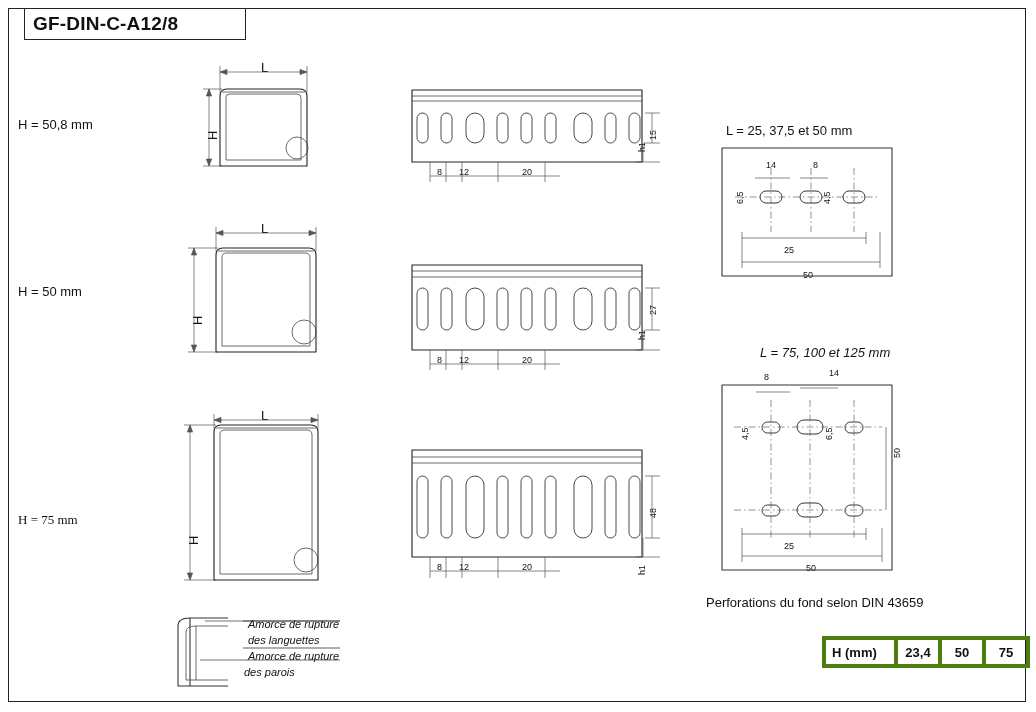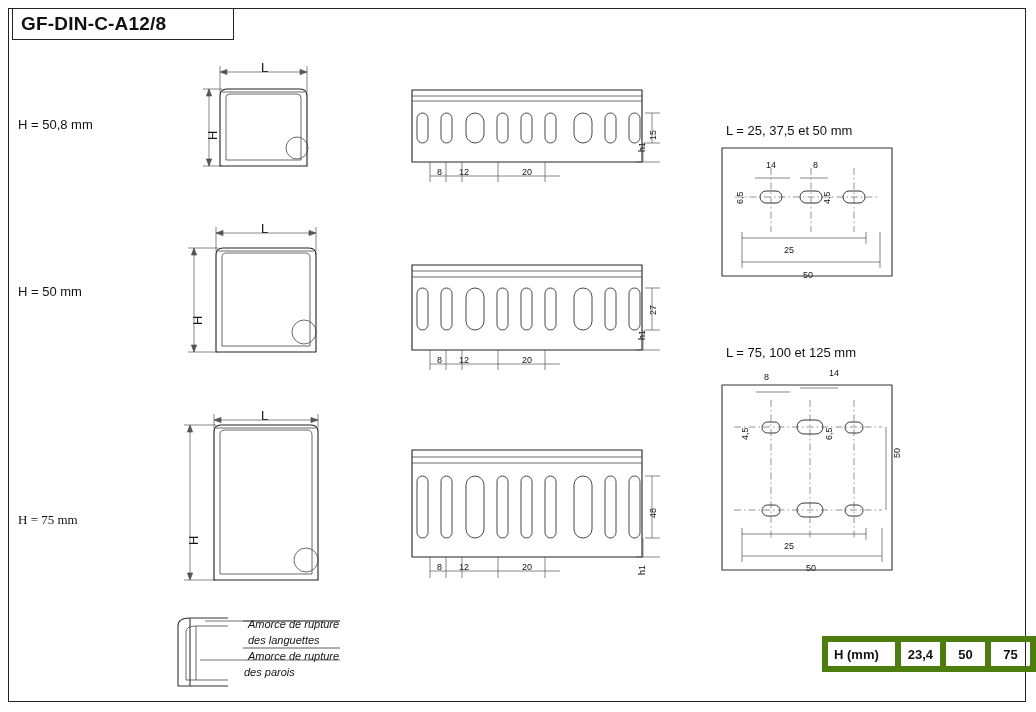--- a/index.html
+++ b/index.html
@@ -1,48 +1,49 @@
 <!DOCTYPE html>
 <html><head>
 <meta charset="utf-8">
 <style>
   html,body{margin:0;padding:0;background:#ffffff;}
   body{font-family:"Liberation Sans",sans-serif;color:#111;}
   #page{position:relative;width:1036px;height:712px;background:#fff;overflow:hidden;}
   .frame{position:absolute;left:8px;top:8px;width:1018px;height:694px;border:1.5px solid #222;box-sizing:border-box;}
-  .titlebox{position:absolute;left:12px;top:8px;width:222px;height:32px;background:#fff;border:1.5px solid #222;box-sizing:border-box;display:flex;align-items:center;}
+  .titlebox{position:absolute;left:24px;top:8px;width:222px;height:32px;background:#fff;border:1.5px solid #222;box-sizing:border-box;display:flex;align-items:center;}
   .titlebox span{font-size:19px;font-weight:bold;letter-spacing:.2px;padding-left:8px;}
   .lbl{position:absolute;font-size:13px;white-space:nowrap;}
   .lbl.small{font-size:11px;font-style:italic;}
   .lbl.tiny{font-size:9px;}
   .vert{position:absolute;font-size:13px;transform:rotate(-90deg);transform-origin:left top;white-space:nowrap;}
   .vert.tiny{font-size:9px;}
   svg{position:absolute;left:0;top:0;overflow:visible;}
   .tbl{position:absolute;border-collapse:collapse;}
-  .tbl td{border:6px solid #4d7c0f;font-size:13px;text-align:center;padding:2px 0;height:20px;}
+  .tbl td{border:4px solid #4d7c0f;font-size:13px;text-align:center;padding:2px 0;height:20px;}
   .tbl td.hd{font-weight:bold;width:62px;text-align:left;padding-left:6px;}
   .tbl td.val{width:40px;font-weight:bold;}
 </style>
 </head>
 <body>
 
 <div id="page">
 
   <div class="frame"></div>
 
   <div class="titlebox">
     <span>GF-DIN-C-A12/8</span>
   </div>
 
   <div class="lbl" style="left:18px;top:117px;">H = 50,8 mm</div>
   <div class="lbl" style="left:18px;top:284px;">H = 50 mm</div>
   <div class="lbl" style="left:18px;top:512px;font-family:Liberation Serif, serif;">H = 75 mm</div>
 
   <div class="lbl" style="left:726px;top:123px;">L = 25, 37,5 et 50 mm</div>
-  <div class="lbl" style="left:726px;top:345px;">L = 75, 100 et 125 mm</div>
+  <div class="lbl" style="left:760px;top:345px;font-style:italic;">L = 75, 100 et 125 mm</div>
+  <div class="lbl" style="left:706px;top:595px;">Perforations du fond selon DIN 43659</div>
 
   <div class="lbl" style="left:261px;top:60px;">L</div>
   <div class="lbl" style="left:261px;top:221px;">L</div>
   <div class="lbl" style="left:261px;top:408px;">L</div>
 
   <div class="vert" style="left:205px;top:140px;">H</div>
   <div class="vert" style="left:190px;top:325px;">H</div>
   <div class="vert" style="left:186px;top:545px;">H</div>
 
   <div class="lbl small" style="left:248px;top:618px;">Amorce de rupture</div>

